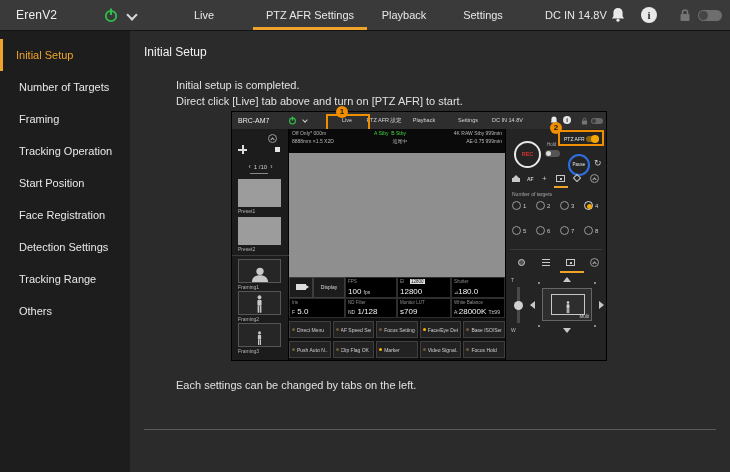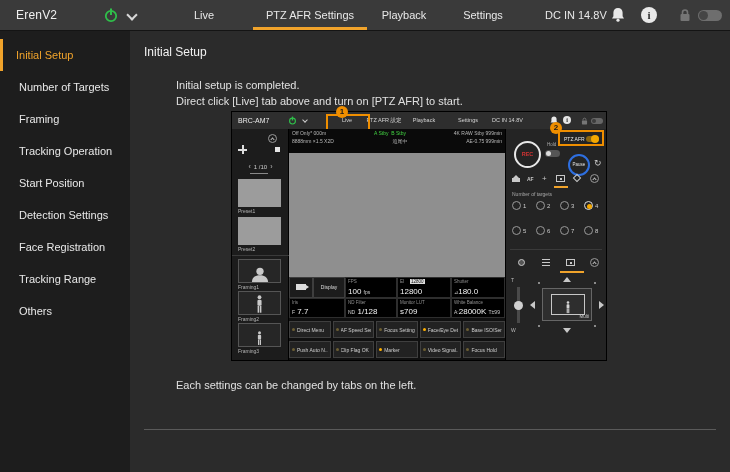--- a/index.html
+++ b/index.html
@@ -167,22 +167,22 @@
     </span>
 </div>
 <div class="scrollbar"></div>
 
 <div class="sidebar">
   <div class="side-item active">Initial Setup</div>
   <div class="side-item">Number of Targets</div>
   <div class="side-item">Framing</div>
   <div class="side-item">Tracking Operation</div>
   <div class="side-item">Start Position</div>
+  <div class="side-item">Face Registration</div>
   <div class="side-item">Detection Settings</div>
-  <div class="side-item">Face Registration</div>
   <div class="side-item">Tracking Range</div>
   <div class="side-item">Others</div>
 </div>
 
 <div class="main">
   <div class="page-title">Initial Setup</div>
   <div class="intro">
     <div>Initial setup is completed.</div>
     <div>Direct click [Live] tab above and turn on [PTZ AFR] to start.</div>
   </div>
@@ -295,21 +295,21 @@
             <span class="vl">12800</span>
           </div>
           <div class="cell" style="width:54px">
             <span class="lb">Shutter</span>
             <span class="vl"><span class="sm">⊿</span><span>180.0</span></span>
           </div>
         </div>
         <div class="row">
           <div class="cell" style="width:56px">
             <span class="lb">Iris</span>
-            <span class="vl"><span class="sm">F</span> <span>7.7</span></span>
+            <span class="vl"><span class="sm">F</span> <span>5.0</span></span>
           </div>
           <div class="cell" style="width:52px">
             <span class="lb">ND Filter</span>
             <span class="vl"><span class="sm">ND</span> <span>1/128</span></span>
           </div>
           <div class="cell" style="width:54px">
             <span class="lb">Monitor LUT</span>
             <span class="vl">s709</span>
           </div>
           <div class="cell" style="width:54px">

